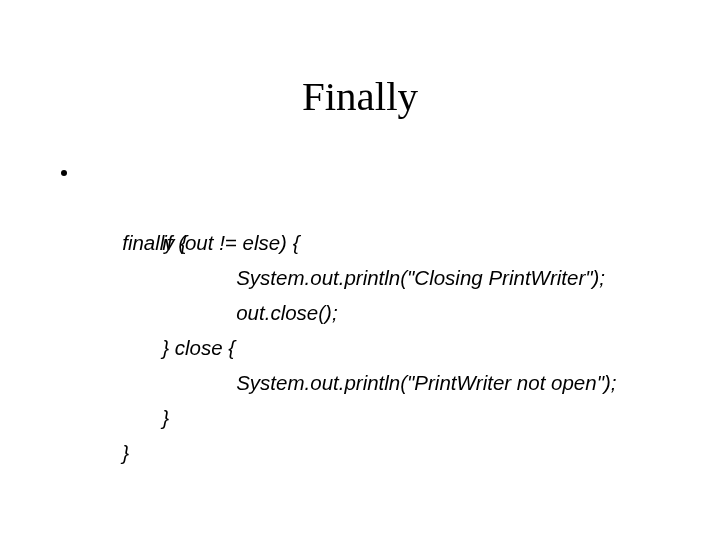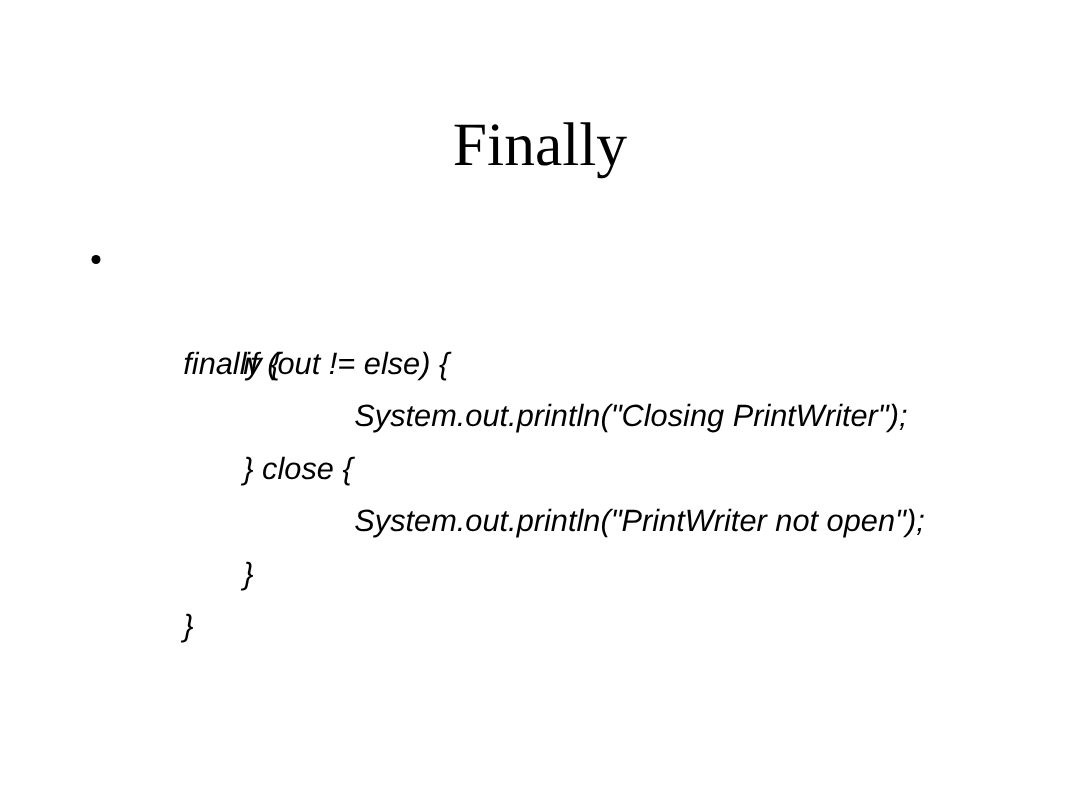--- a/index.html
+++ b/index.html
@@ -80,20 +80,23 @@
     </div>
 
     <div class="code-line indent-1">
       <span>if (out != else) {</span>
     </div>
 
     <div class="code-line indent-2">
       <span>System.out.println("Closing PrintWriter");</span>
     </div>
 
+    <div class="code-line indent-2">
+      <span>out.close();</span>
+    </div>
 
     <div class="code-line indent-1">
       <span>} close {</span>
     </div>
 
     <div class="code-line indent-2">
       <span>System.out.println("PrintWriter not open");</span>
     </div>
 
     <div class="code-line indent-1">

